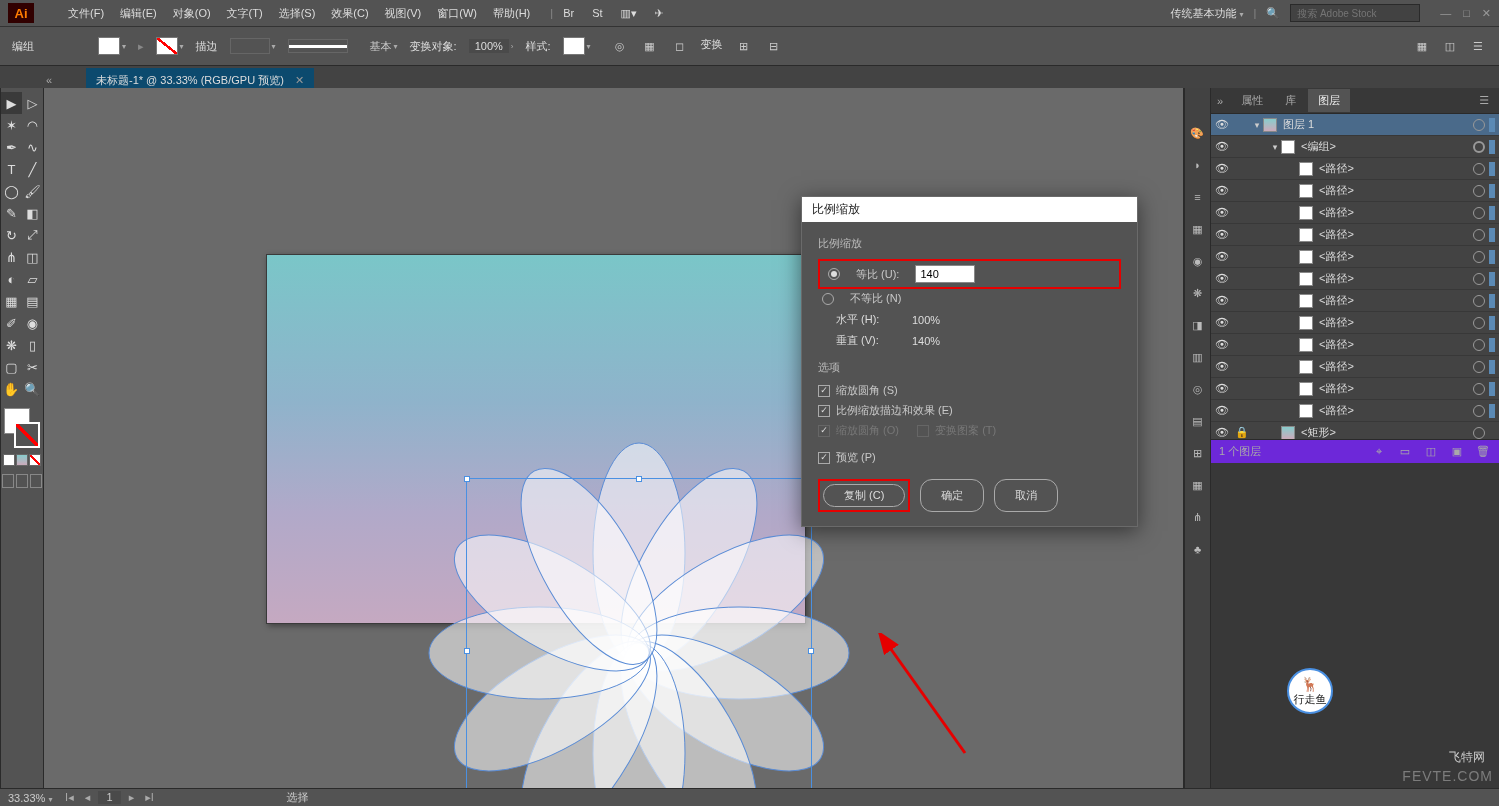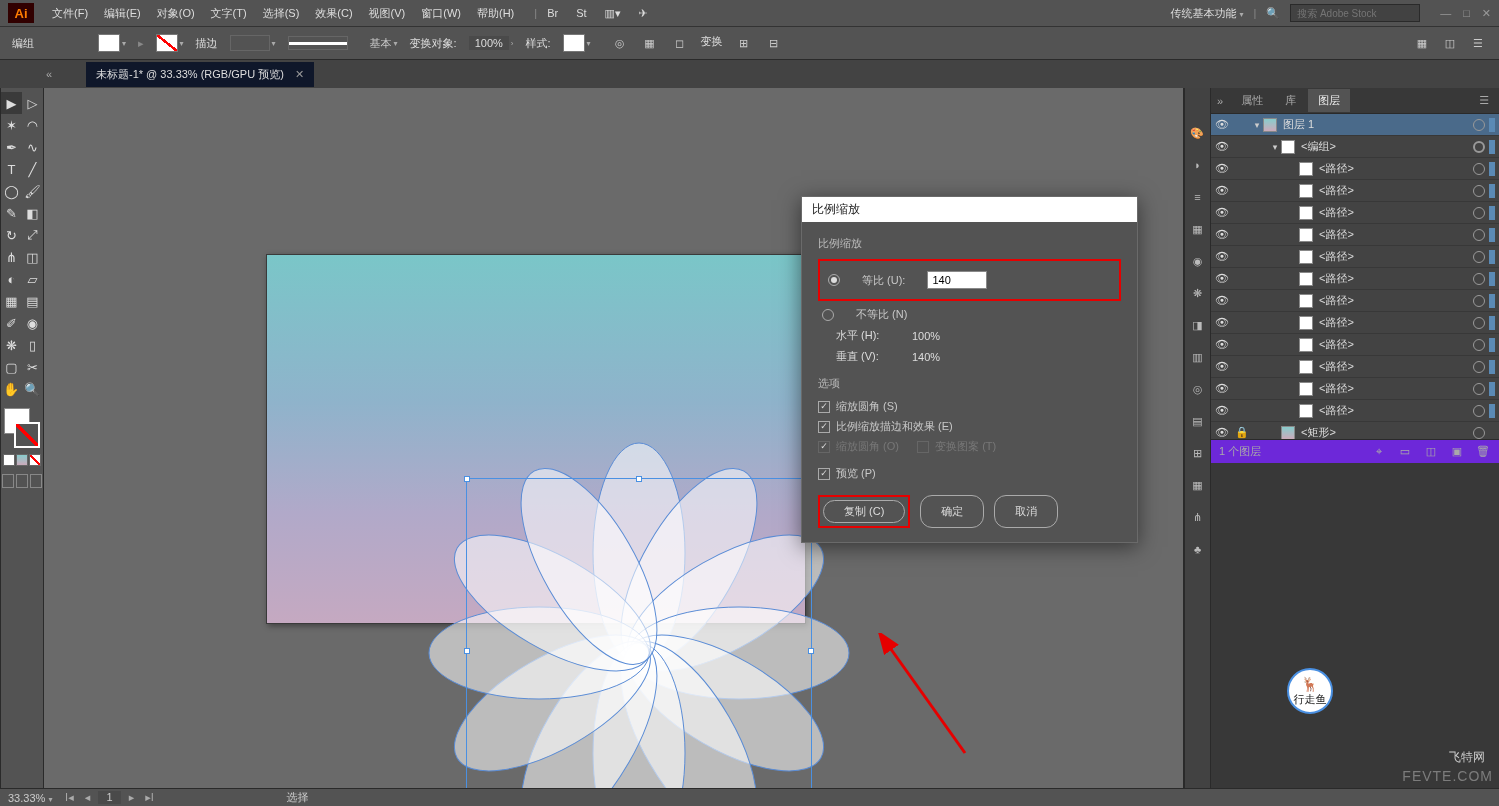--- a/index.html
+++ b/index.html
@@ -1,39 +1,39 @@
 <!DOCTYPE html>
 <html><head>
 <meta charset="utf-8">
 <style>
 *{margin:0;padding:0;box-sizing:border-box;font-family:"Microsoft YaHei",Arial,sans-serif;font-size:11px;user-select:none}
 body{width:1499px;height:806px;background:#323232;color:#c8c8c8;overflow:hidden;position:relative}
 .menubar{height:26px;background:#535353;display:flex;align-items:center;padding:0 8px;gap:2px}
-.ai-logo{width:26px;height:20px;background:#310000;color:#ff7c00;display:flex;align-items:center;justify-content:center;font-weight:bold;font-size:13px;margin-right:8px}
+.ai-logo{width:26px;height:20px;background:#310000;color:#ff7c00;display:flex;align-items:center;justify-content:center;font-weight:bold;font-size:13px;margin-right:24px}
 .menu-item{padding:4px 8px;color:#ddd;cursor:pointer}
 .menubar-right{margin-left:auto;display:flex;align-items:center;gap:10px}
 .workspace-label{color:#ddd;font-size:11px}
 .search-stock{background:#424242;border:1px solid #2a2a2a;padding:2px 6px;width:130px;color:#888;font-size:10px;height:18px}
 .win-btns{display:flex;gap:12px;margin-left:10px;color:#999}
 
-.optionsbar{height:34px;background:#535353;border-top:1px solid #333;border-bottom:1px solid #2a2a2a;display:flex;align-items:center;padding:0 12px;gap:12px}
+.optionsbar{height:40px;background:#535353;border-top:1px solid #333;border-bottom:1px solid #2a2a2a;display:flex;align-items:center;padding:0 12px;gap:12px}
 .ob-label{color:#ddd}
 .swatch-small{width:22px;height:18px;border:1px solid #777;display:inline-block;background:#fff}
 .swatch-small.nostroke{background:#fff;position:relative}
 .swatch-small.nostroke:after{content:"";position:absolute;left:0;top:0;width:100%;height:100%;background:linear-gradient(to top right,transparent 45%,red 45%,red 55%,transparent 55%)}
 .ob-dd{display:flex;align-items:center;gap:2px}
 .chev{font-size:8px;color:#aaa}
 .stroke-prev{width:60px;height:14px;background:linear-gradient(#fff,#fff) center/100% 3px no-repeat;border:1px solid #666}
 .opacity-box{background:#4a4a4a;padding:1px 6px;color:#ddd}
 .ob-icons{display:flex;gap:12px;margin-left:8px}
 .ob-icon{width:18px;height:18px;display:flex;align-items:center;justify-content:center;color:#ccc}
 .ob-right{margin-left:auto;display:flex;gap:10px}
 
 .tabbar{height:28px;background:#434343;display:flex;align-items:center;padding-left:86px}
-.file-tab{color:#ddd;padding:5px 10px;background:#0f172a}
+.file-tab{color:#ddd;padding:5px 10px;background:#0c4a6e}
 .file-tab .close{margin-left:8px;color:#999}
 
 .main-area{position:absolute;top:88px;left:0;right:0;bottom:18px;display:flex}
 .toolbox{width:44px;background:#535353;border-right:1px solid #2a2a2a;border-left:1px solid #2a2a2a;display:flex;flex-direction:column;align-items:center;padding-top:4px}
 .toolbox-inner{width:42px;background:#535353}
 .tool-row{display:flex;height:22px}
 .tool-cell{width:21px;height:22px;display:flex;align-items:center;justify-content:center;color:#ddd;font-size:13px}
 .tool-cell.sel{background:#3a3a3a}
 .fill-stroke{position:relative;width:40px;height:40px;margin-top:8px}
 .fs-fill{position:absolute;top:0;left:2px;width:26px;height:26px;background:#fff;border:1px solid #888}
@@ -50,21 +50,21 @@
 .sel-box{position:absolute;border:1px solid #4a90e2;left:422px;top:390px;width:346px;height:346px}
 .sel-box .h{position:absolute;width:6px;height:6px;background:#fff;border:1px solid #4a90e2}
 .h.tl{left:-3px;top:-3px}.h.tm{left:50%;top:-3px;margin-left:-3px}.h.tr{right:-3px;top:-3px}
 .h.ml{left:-3px;top:50%;margin-top:-3px}.h.mr{right:-3px;top:50%;margin-top:-3px}
 
 .dialog{position:absolute;left:757px;top:108px;width:337px;background:#535353;border:1px solid #6a6a6a;box-shadow:0 4px 20px rgba(0,0,0,.5)}
 .dlg-title{background:#fff;color:#222;padding:4px 10px;font-size:12px}
 .dlg-body{padding:14px 16px}
 .dlg-section{margin-bottom:12px}
 .dlg-sect-label{color:#bbb;margin-bottom:8px;display:block}
-.radio-row{display:flex;align-items:center;gap:22px;margin:6px 0;padding-left:4px}
+.radio-row{display:flex;align-items:center;gap:16px;margin:0 0;padding-left:4px}
 .radio{width:12px;height:12px;border:1px solid #aaa;border-radius:50%;display:inline-flex;align-items:center;justify-content:center}
 .radio.checked:after{content:"";width:6px;height:6px;background:#ddd;border-radius:50%}
 .num-input{background:#fff;color:#000;border:1px solid #888;padding:1px 4px;width:60px;height:18px;font-size:11px}
 .num-text{color:#ddd;padding:1px 4px}
 .red-box{border:2px solid #e60000;padding:4px;margin:2px 0}
 .field-row{display:flex;align-items:center;gap:6px;margin:6px 0;padding-left:18px}
 .field-label{width:66px;text-align:left;color:#ddd}
 .chk-row{display:flex;align-items:center;gap:6px;margin:5px 0}
 .chk{width:12px;height:12px;border:1px solid #aaa;display:inline-flex;align-items:center;justify-content:center;font-size:9px;line-height:1;color:#ddd}
 .chk.checked:after{content:"✓"}

